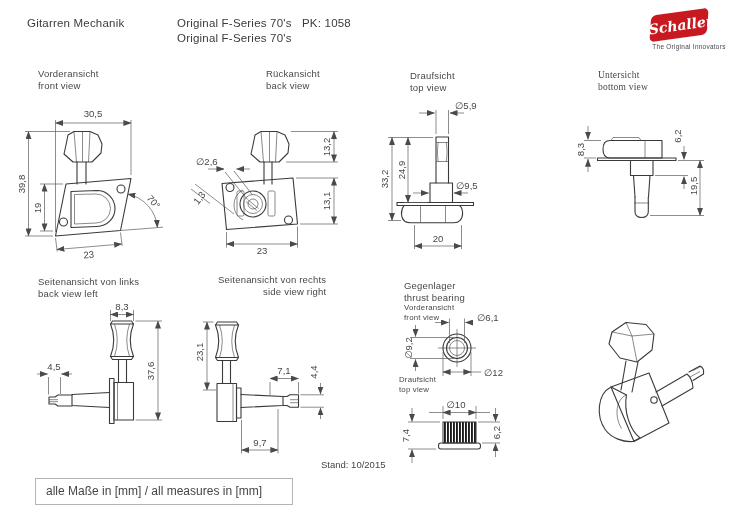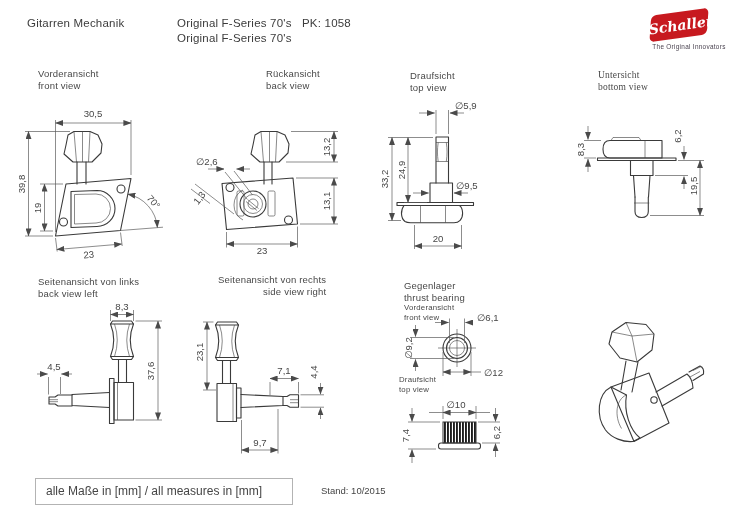--- a/index.html
+++ b/index.html
@@ -12,21 +12,21 @@
   .logo-flag{position:absolute;left:650px;top:12px;width:58px;height:26px;background:#c7191f;
              border-radius:5px;transform:rotate(-8deg) skewX(-12deg);box-shadow:0 0 0 0 transparent;}
   .logo-script{position:absolute;left:646px;top:13px;width:70px;height:26px;text-align:center;
                font-family:"DejaVu Serif",serif;font-style:italic;font-weight:bold;font-size:14px;
                color:#ffffff;transform:rotate(-8deg);line-height:24px;}
   .logo-tag{position:absolute;left:646px;top:43px;width:86px;text-align:center;
             font-size:6.4px;letter-spacing:.3px;color:#4a4350;}
   .footer-box{position:absolute;left:35px;top:478px;width:258px;height:27px;
               border:1px solid #b3b3b3;box-sizing:border-box;}
   .footer-note{position:absolute;left:46px;top:484px;font-size:12px;color:#454545;}
-  .footer-rev{position:absolute;left:321px;top:485px;font-size:9.5px;color:#454545;}
+  .footer-rev{position:absolute;left:321px;top:459px;font-size:9.5px;color:#454545;}
   svg text{font-family:"Liberation Sans",sans-serif;}
   .dm{font-size:9.6px;fill:#474747;}
   .o{stroke:#3a3a3a;stroke-width:1.1;fill:none;stroke-linecap:round;stroke-linejoin:round;}
   .t{stroke:#4a4a4a;stroke-width:.65;fill:none;}
   .d{stroke:#5c5c5c;stroke-width:.7;fill:none;}
   .dim{marker-start:url(#ar);marker-end:url(#ar);}
   .ae{marker-end:url(#ar);}
 </style>
 </head>
 <body>

